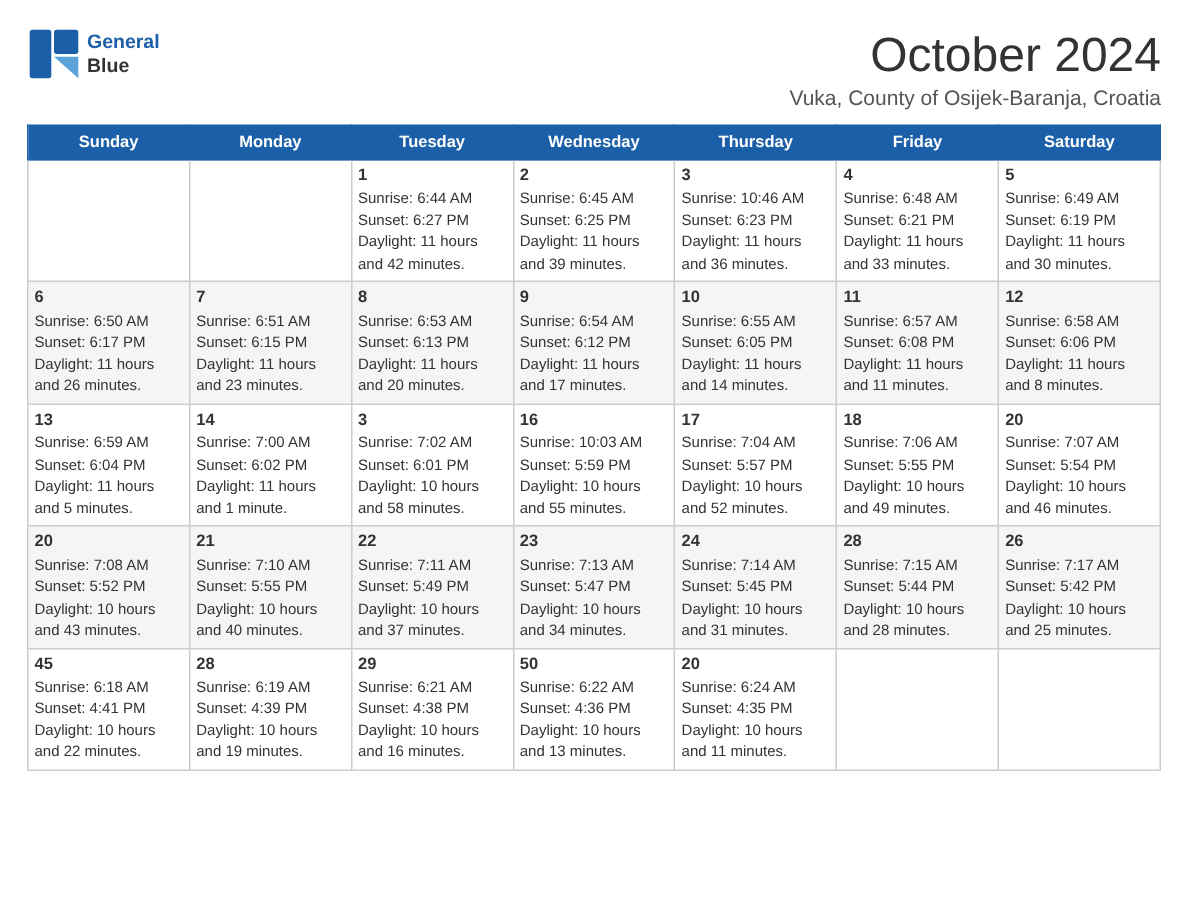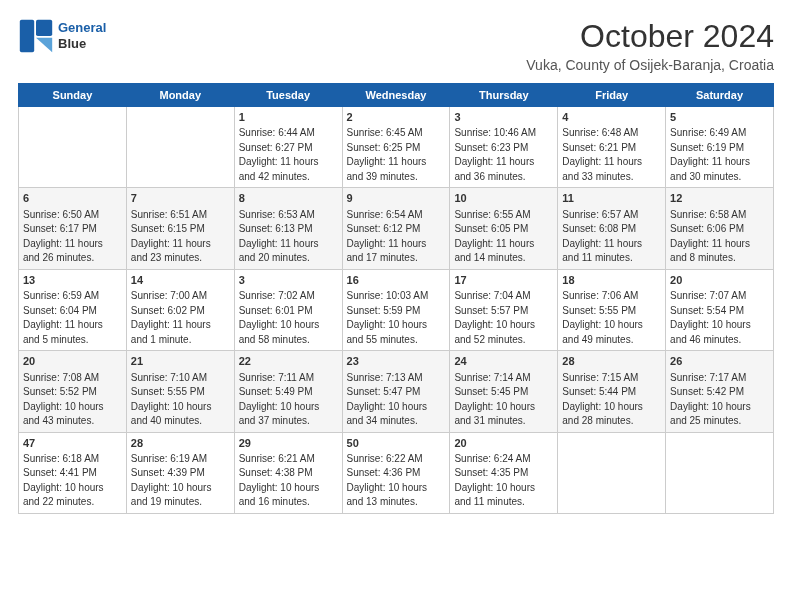--- a/index.html
+++ b/index.html
@@ -315,21 +315,21 @@
           <td>
             <span class="day-num">26</span>
             <div class="day-info">Sunrise: 7:17 AM
 Sunset: 5:42 PM
 Daylight: 10 hours
 and 25 minutes.</div>
           </td>
         </tr>
         <tr>
           <td>
-            <span class="day-num">47</span>
+            <span class="day-num">45</span>
             <div class="day-info">Sunrise: 6:18 AM
 Sunset: 4:41 PM
 Daylight: 10 hours
 and 22 minutes.</div>
           </td>
           <td>
             <span class="day-num">28</span>
             <div class="day-info">Sunrise: 6:19 AM
 Sunset: 4:39 PM
 Daylight: 10 hours

